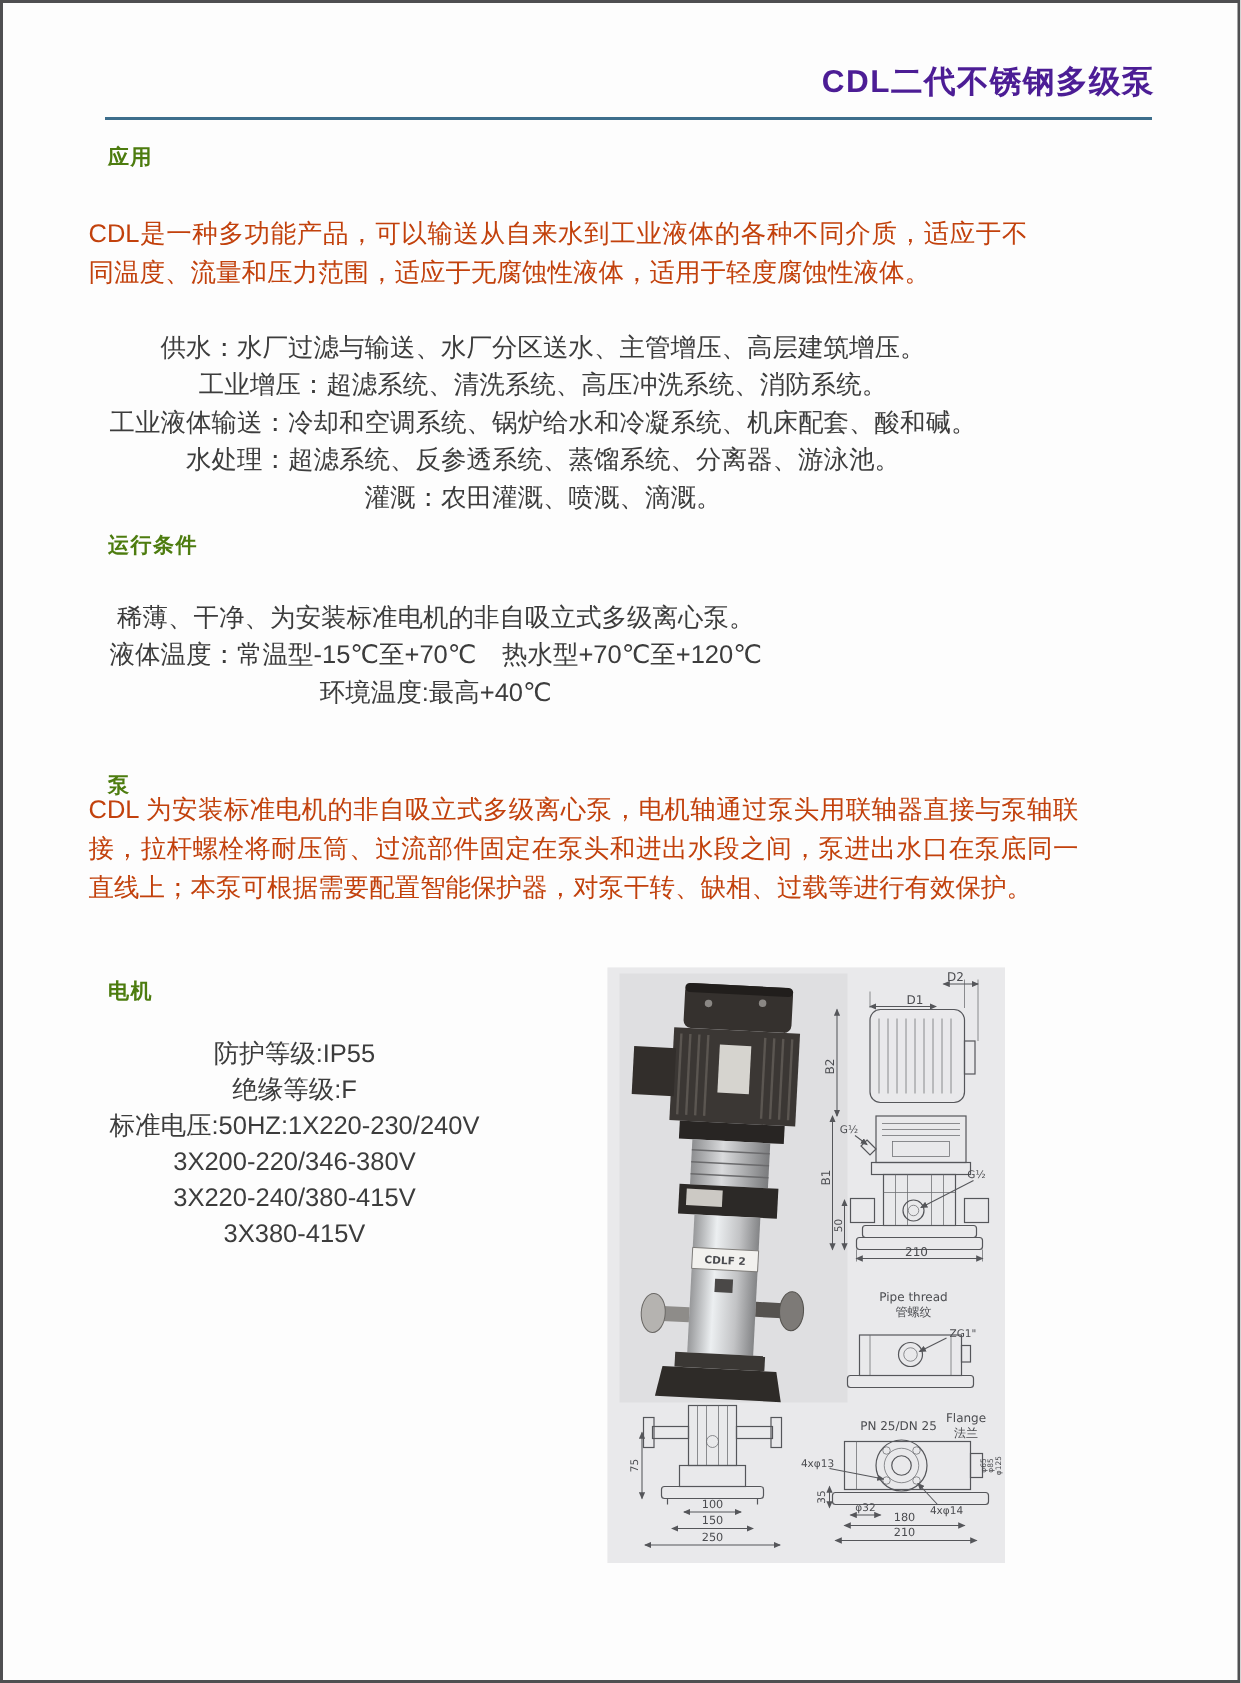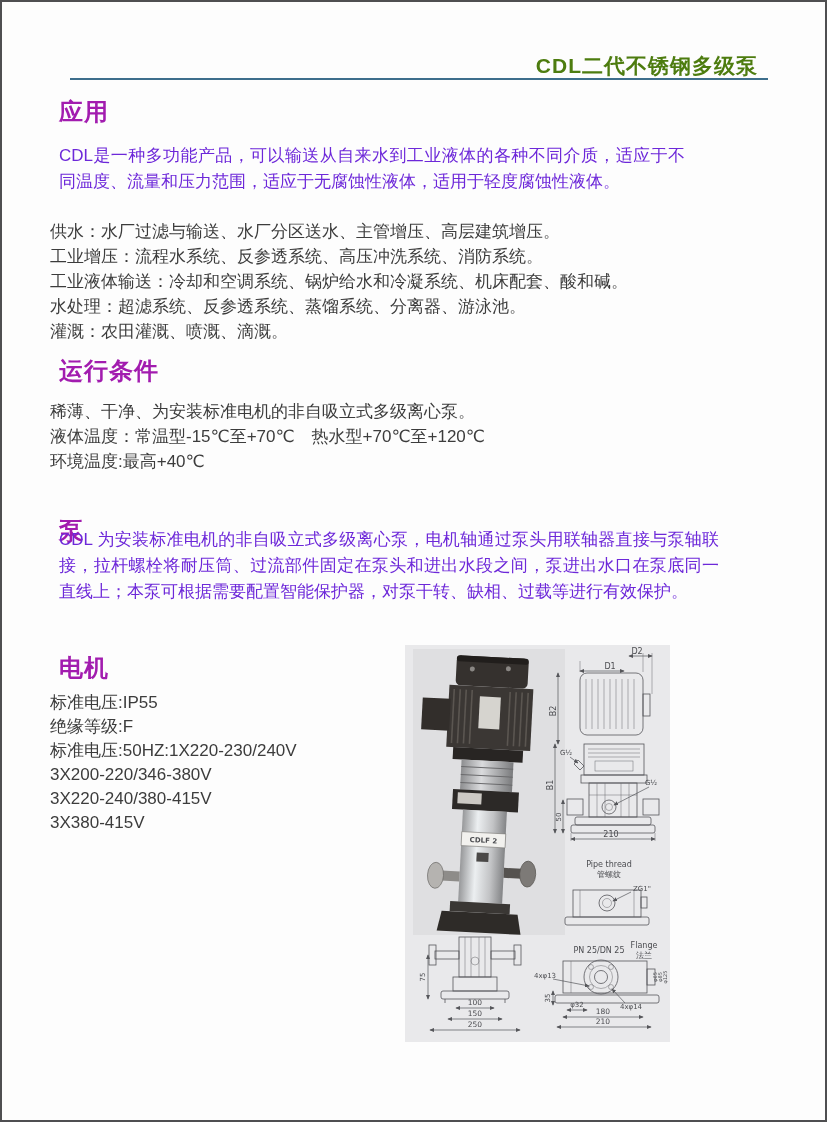--- a/index.html
+++ b/index.html
@@ -7,37 +7,37 @@
     position:relative;
     width:827px;height:1122px;
     box-sizing:border-box;
     background:#fdfdfd;
     border:2px solid #4f4f51;
     font-family:"Liberation Sans","DejaVu Sans",sans-serif;
     color:#3c3c3c;
     overflow:hidden;
   }
   .title{
-    position:absolute;top:38px;right:55px;margin:12px;
-    font-size:21px;font-weight:bold;color:#4d7c0f;letter-spacing:1px;
+    position:absolute;top:38px;right:55px;margin:0;
+    font-size:21px;font-weight:bold;color:#4c1d95;letter-spacing:1px;
   }
   .rule{
     position:absolute;left:68px;right:57px;top:76px;height:2px;
     background:#3d6e8c;
   }
   .sec-h{
-    position:absolute;left:57px;margin:0;
-    font-size:24px;font-weight:bold;color:#a21caf;letter-spacing:1px;
+    position:absolute;left:70px;margin:0;
+    font-size:14px;font-weight:bold;color:#4d7c0f;letter-spacing:1px;
   }
   .body{
     position:absolute;left:57px;margin:0;
-    font-size:17px;line-height:26px;color:#6d28d9;
+    font-size:17px;line-height:26px;color:#c2410c;
     text-align:justify;
   }
-  .list{position:absolute;left:48px;font-size:17px;color:#3c3c3c;}
+  .list{position:absolute;left:71px;font-size:17px;color:#3c3c3c;text-align:center;}
   .list .line{line-height:25px;white-space:nowrap;}
   .motor-list .line{line-height:24px;}
   .motor-list .indent{}
   .diagram{
     position:absolute;left:403px;top:643px;width:265px;height:397px;margin:0;
     background:#e9e9eb;box-shadow:inset 0 0 0 1px #e0e0e2;
   }
   svg text{font-family:"DejaVu Sans","Liberation Sans",sans-serif;fill:#4b4c50;}
   .dim{stroke:#55565a;stroke-width:0.7;fill:none;}
   .draw{stroke:#55565a;stroke-width:0.8;fill:none;}
@@ -49,39 +49,39 @@
 <div class="page">
 
   <h1 class="title">CDL二代不锈钢多级泵</h1>
   <div class="rule"></div>
 
   <h2 class="sec-h" style="top:94px">应用</h2>
   <p class="body" style="top:141px;width:626px">CDL是一种多功能产品，可以输送从自来水到工业液体的各种不同介质，适应于不同温度、流量和压力范围，适应于无腐蚀性液体，适用于轻度腐蚀性液体。</p>
 
   <div class="list" style="top:217px">
     <div class="line">供水：水厂过滤与输送、水厂分区送水、主管增压、高层建筑增压。</div>
-    <div class="line">工业增压：流程水系统、反参透系统、高压冲洗系统、消防系统。</div>
+    <div class="line">工业增压：超滤系统、清洗系统、高压冲洗系统、消防系统。</div>
     <div class="line">工业液体输送：冷却和空调系统、锅炉给水和冷凝系统、机床配套、酸和碱。</div>
     <div class="line">水处理：超滤系统、反参透系统、蒸馏系统、分离器、游泳池。</div>
     <div class="line">灌溉：农田灌溉、喷溉、滴溉。</div>
   </div>
 
   <h2 class="sec-h" style="top:353px">运行条件</h2>
   <div class="list" style="top:397px">
     <div class="line">稀薄、干净、为安装标准电机的非自吸立式多级离心泵。</div>
     <div class="line">液体温度：常温型-15℃至+70℃　热水型+70℃至+120℃</div>
     <div class="line">环境温度:最高+40℃</div>
   </div>
 
   <h2 class="sec-h" style="top:513px">泵</h2>
   <p class="body" style="top:525px;width:660px">CDL 为安装标准电机的非自吸立式多级离心泵，电机轴通过泵头用联轴器直接与泵轴联接，拉杆螺栓将耐压筒、过流部件固定在泵头和进出水段之间，泵进出水口在泵底同一直线上；本泵可根据需要配置智能保护器，对泵干转、缺相、过载等进行有效保护。</p>
 
   <h2 class="sec-h" style="top:650px">电机</h2>
   <div class="list motor-list" style="top:689px">
-    <div class="line">标准电压:IP55</div>
+    <div class="line">防护等级:IP55</div>
     <div class="line">绝缘等级:F</div>
     <div class="line">标准电压:50HZ:1X220-230/240V</div>
     <div class="line indent">3X200-220/346-380V</div>
     <div class="line indent">3X220-240/380-415V</div>
     <div class="line indent">3X380-415V</div>
   </div>
 
   <figure class="diagram">
     <svg width="265" height="397" viewBox="0 0 265 397">
       <defs>

